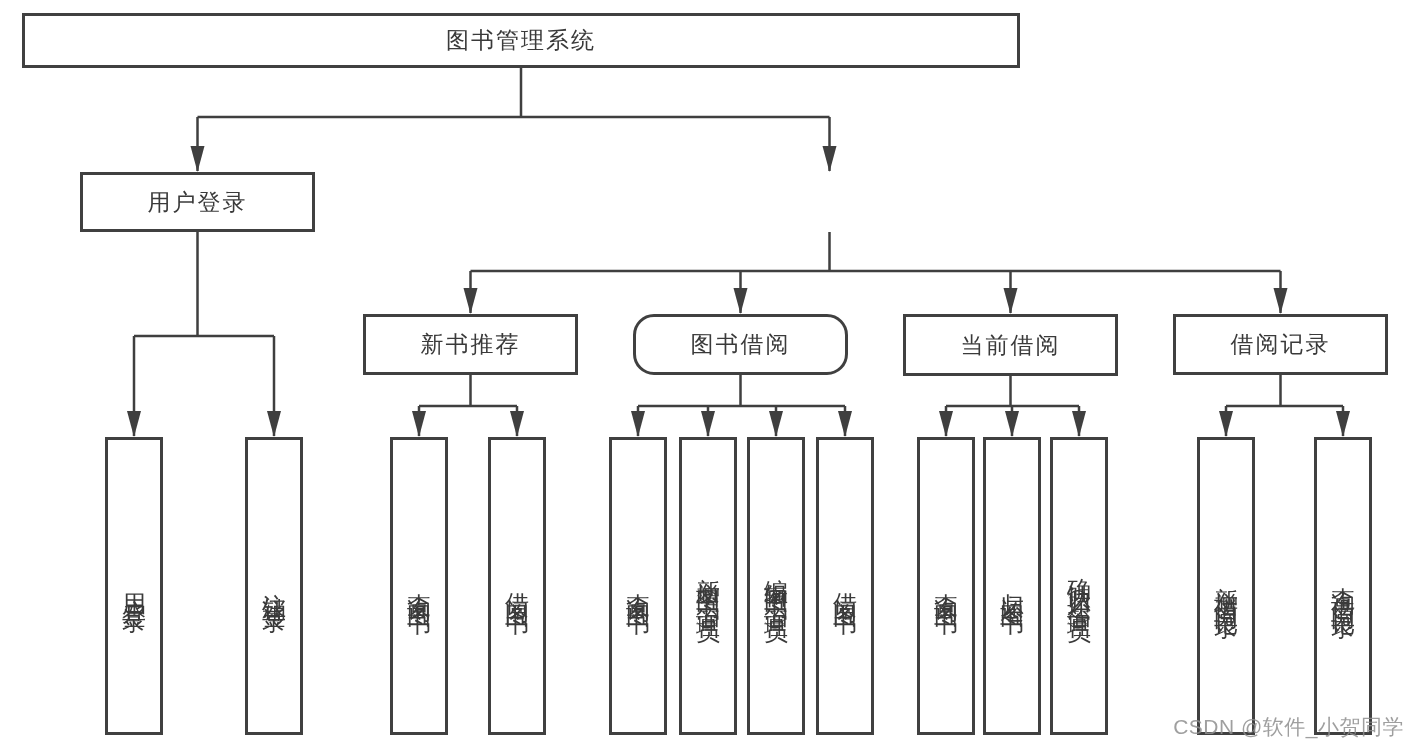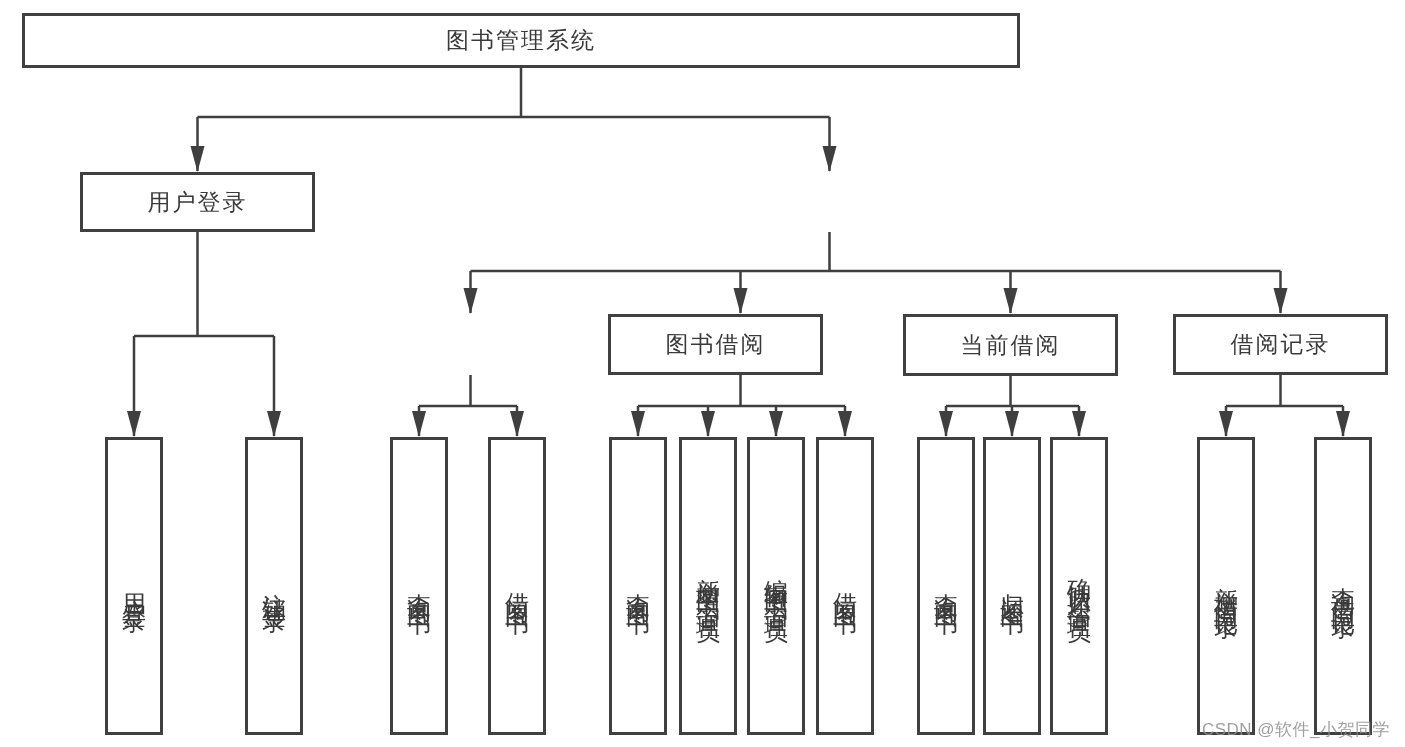--- a/index.html
+++ b/index.html
@@ -24,22 +24,22 @@
     background:#fff;border:3px solid var(--box-border);
     display:flex;align-items:center;justify-content:center;
     color:var(--text);z-index:2;
   }
   .hbox{font-size:23px;letter-spacing:2px;white-space:nowrap;}
   .vbox .label{
     writing-mode:vertical-rl;text-orientation:mixed;
     font-size:24px;letter-spacing:6px;line-height:1;
   }
   .watermark{
-    position:absolute;right:15px;bottom:6px;z-index:3;
-    font-size:17px;color:var(--watermark);opacity:.85;
+    position:absolute;right:1px;bottom:6px;z-index:3;
+    font-size:21px;color:var(--watermark);opacity:.85;
     white-space:nowrap;letter-spacing:.5px;
   }
 </style>
 </head>
 <body>
 
 <div class="canvas">
 
   <svg class="wires" width="1405" height="747">
     <defs>
@@ -93,21 +93,24 @@
   </svg>
 
   <div class="node hbox" style="left:22px;top:13px;width:998px;height:55px;">
     <span class="label">图书管理系统</span>
   </div>
 
   <div class="node hbox" style="left:80px;top:172px;width:235px;height:60px;">
     <span class="label">用户登录</span>
   </div>
 
-  <div class="node hbox" style="left:608px;top:314px;width:215px;height:61px;">
+  <div class="node hbox" style="left:363px;top:314px;width:215px;height:61px;">
+    <span class="label">新书推荐</span>
+  </div>
+  <div class="node hbox" style="left:633px;top:314px;width:215px;height:61px;border-radius:21px;">
     <span class="label">图书借阅</span>
   </div>
   <div class="node hbox" style="left:903px;top:314px;width:215px;height:62px;">
     <span class="label">当前借阅</span>
   </div>
   <div class="node hbox" style="left:1173px;top:314px;width:215px;height:61px;text-align:right;">
     <span class="label">借阅记录</span>
   </div>
 
   <div class="node vbox" style="left:105px;top:437px;width:58px;height:298px;">

